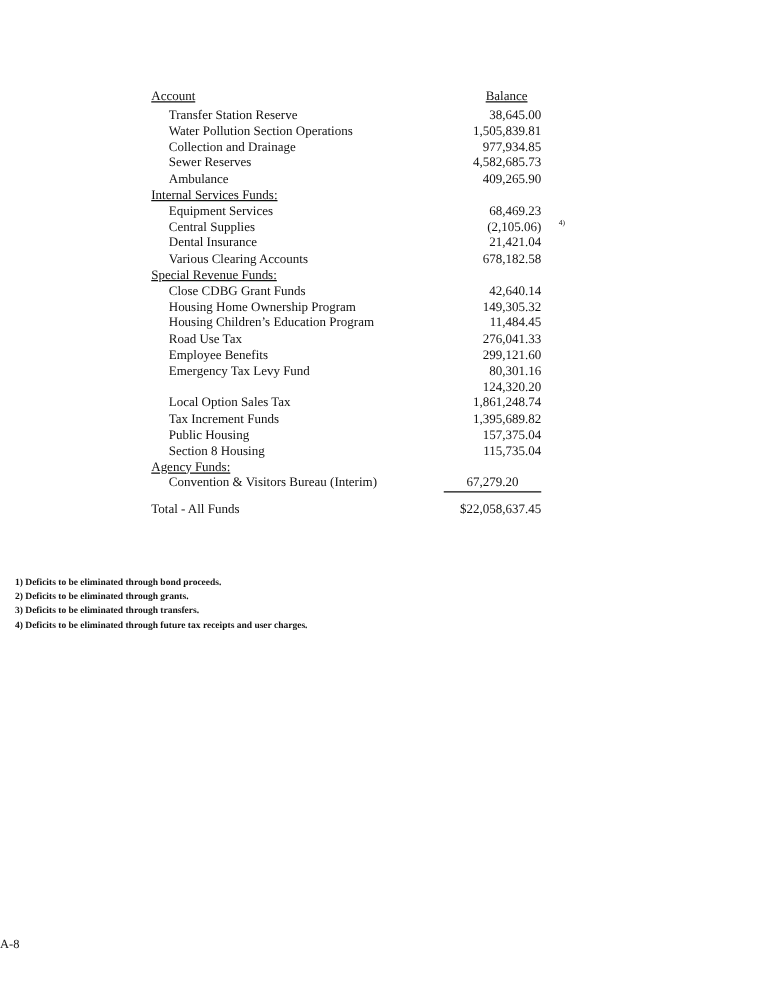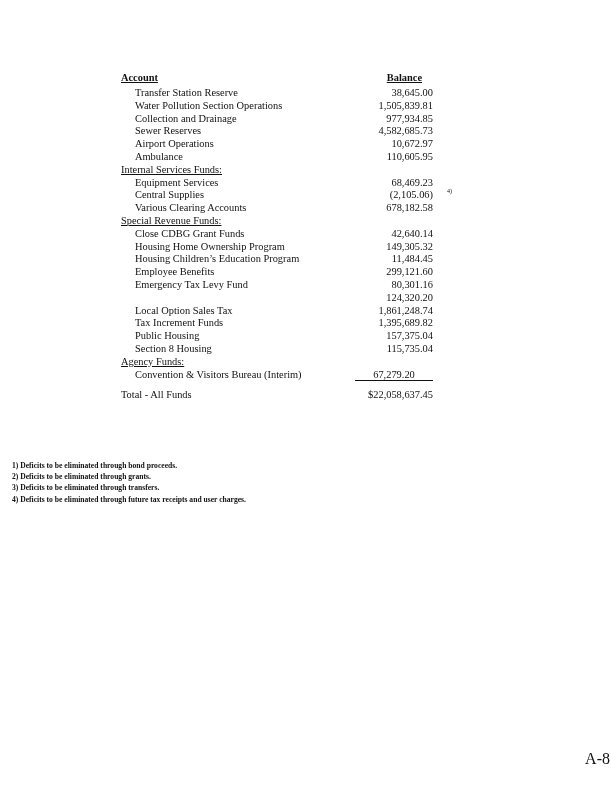--- a/index.html
+++ b/index.html
@@ -29,21 +29,21 @@
     .row {
       position: relative;
       height: 12.8px;
       line-height: 12.8px;
       font-size: 10.4px;
       white-space: nowrap;
     }
     .row.header {
       height: 16px;
       line-height: 14px;
-      font-weight: bold;
+      font-weight: normal;
     }
     .acct {
       position: absolute;
       left: 0;
     }
     .acct.indent { left: 14px; }
     .bal {
       position: absolute;
       right: 8px;
       text-align: left;
@@ -72,22 +72,22 @@
       font-size: 7.6px;
       line-height: 11.2px;
       white-space: nowrap;
       font-weight: bold;
     }
     .page-number {
       position: absolute;
       left: 0;
       width: 610px;
       top: 750px;
-      text-align: right;
-      font-size: 16px;
+      text-align: left;
+      font-size: 10px;
     }
   </style>
 </head>
 <body>
 
 <div class="page">
   <div class="table">
 
     <div class="row header">
       <span class="acct u">Account</span>
@@ -104,59 +104,63 @@
     </div>
     <div class="row">
       <span class="acct indent">Collection and Drainage</span>
       <span class="bal">977,934.85</span>
     </div>
     <div class="row">
       <span class="acct indent">Sewer Reserves</span>
       <span class="bal">4,582,685.73</span>
     </div>
     <div class="row">
-      <span class="acct indent">Airport Operations</span>
-      <span class="bal">10,672.97</span>
-    </div>
-    <div class="row">
       <span class="acct indent">Ambulance</span>
-      <span class="bal">110,605.95</span>
+      <span class="bal">409,265.90</span>
     </div>
 
     <div class="row">
       <span class="acct u">Internal Services Funds:</span>
     </div>
     <div class="row">
       <span class="acct indent">Equipment Services</span>
       <span class="bal">68,469.23</span>
     </div>
     <div class="row">
       <span class="acct indent">Central Supplies</span>
       <span class="bal">(2,105.06)</span>
       <span class="note">4)</span>
     </div>
     <div class="row">
+      <span class="acct indent">Dental Insurance</span>
+      <span class="bal">21,421.04</span>
+    </div>
+    <div class="row">
       <span class="acct indent">Various Clearing Accounts</span>
       <span class="bal">678,182.58</span>
     </div>
 
     <div class="row">
       <span class="acct u">Special Revenue Funds:</span>
     </div>
     <div class="row">
       <span class="acct indent">Close CDBG Grant Funds</span>
       <span class="bal">42,640.14</span>
     </div>
     <div class="row">
       <span class="acct indent">Housing Home Ownership Program</span>
       <span class="bal">149,305.32</span>
     </div>
     <div class="row">
       <span class="acct indent">Housing Children’s Education Program</span>
       <span class="bal">11,484.45</span>
+    </div>
+    <div class="row">
+      <span class="acct indent">Road Use Tax</span>
+      <span class="bal">276,041.33</span>
     </div>
     <div class="row">
       <span class="acct indent">Employee Benefits</span>
       <span class="bal">299,121.60</span>
     </div>
     <div class="row">
       <span class="acct indent">Emergency Tax Levy Fund</span>
       <span class="bal">80,301.16</span>
     </div>
     <div class="row">

